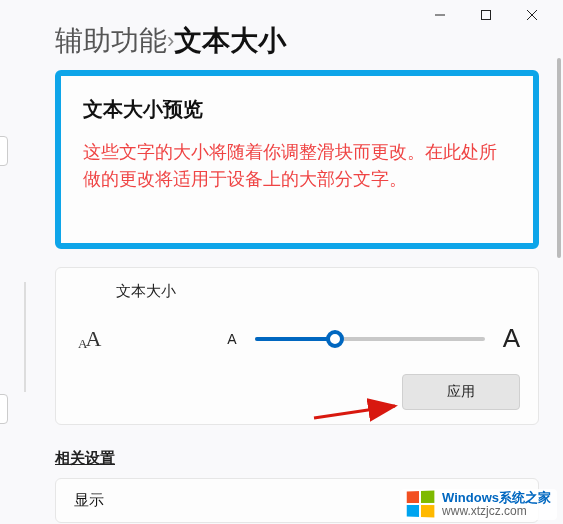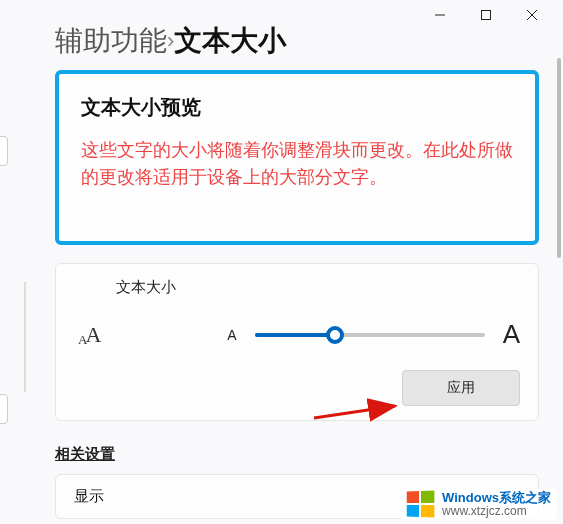--- a/index.html
+++ b/index.html
@@ -42,21 +42,21 @@
       margin-top: -8px;
     }
     .breadcrumb .parent { color: #555; font-weight: 400; }
     .breadcrumb .chevron { color: #888; font-size: 22px; }
     .breadcrumb .current { font-weight: 600; color: #111; }
     .content {
       padding: 0 24px 0 55px;
     }
     .preview-card {
       background: #fdfdfd;
-      border: 4px solid #0ea5e9;
+      border: 6px solid #0ea5e9;
       border-radius: 6px;
       padding: 20px 22px 50px 22px;
       margin-bottom: 18px;
     }
     .preview-title {
       font-size: 20px;
       font-weight: 600;
       color: #111;
       margin-bottom: 16px;
     }

